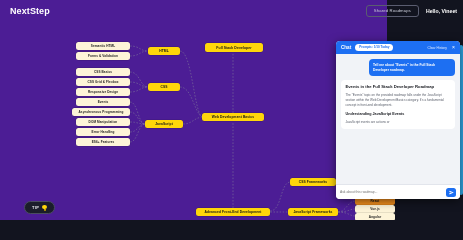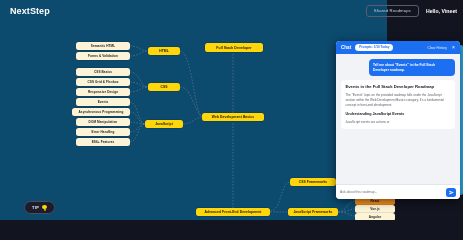--- a/index.html
+++ b/index.html
@@ -2,21 +2,21 @@
 <html><head>
 <meta charset="utf-8">
 <style>
   * { box-sizing: border-box; margin: 0; padding: 0; }
   html, body {
     width: 463px; height: 220px;
     background: #12141f;
     font-family: "Liberation Sans", sans-serif;
     overflow: hidden;
   }
-  #app { position: relative; width: 387px; height: 220px; background: #0c4a6e; }
+  #app { position: relative; width: 387px; height: 220px; background: #4c1d95; }
 
   
   .topbar {
     position: absolute; left: 0; top: 0; width: 463px; height: 22px;
     display: flex; align-items: center; justify-content: space-between;
     padding: 0 6px; z-index: 40;
   }
   .brand {
     color: #ffffff; font-size: 9px; font-weight: bold; letter-spacing: .1px;
     padding-left: 4px;

